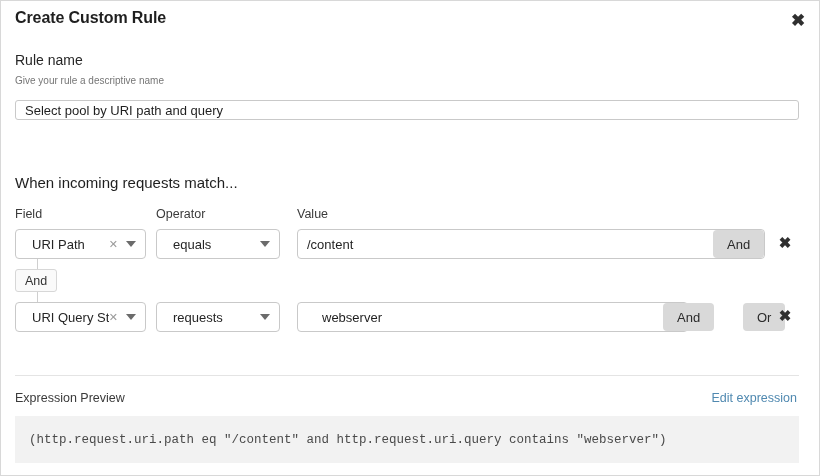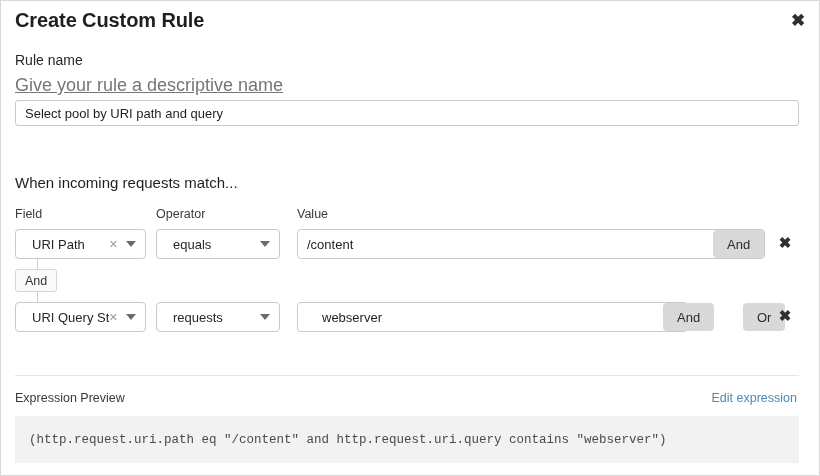--- a/index.html
+++ b/index.html
@@ -33,49 +33,48 @@
     font-size: 17px;
     font-weight: bold;
     cursor: pointer;
     line-height: 1;
     user-select: none;
   }
   .title {
     position: absolute;
     left: 14px;
     top: 8px;
-    font-size: 20px;
+    font-size: 16px;
     font-weight: bold;
     color: #1f1f1f;
     letter-spacing: -0.1px;
     text-align: right;
   }
 
   
   .rule-name-label {
     position: absolute;
     left: 14px;
     top: 51px;
     font-size: 14px;
     color: #262626;
   }
   .rule-name-help {
     position: absolute;
     left: 14px;
     top: 74px;
-    font-size: 18px;
+    font-size: 10px;
     color: #767676;
-    text-decoration: underline;
   }
   .rule-name-input {
     position: absolute;
     left: 14px;
     top: 99px;
     width: 784px;
-    height: 26px;
+    height: 20px;
     box-sizing: border-box;
     border: 1px solid #c9c9c9;
     border-radius: 3px;
     background: #fff;
     padding: 0 9px;
     font-family: "Liberation Sans", sans-serif;
     font-size: 13px;
     color: #1f1f1f;
     outline: none;
   }

